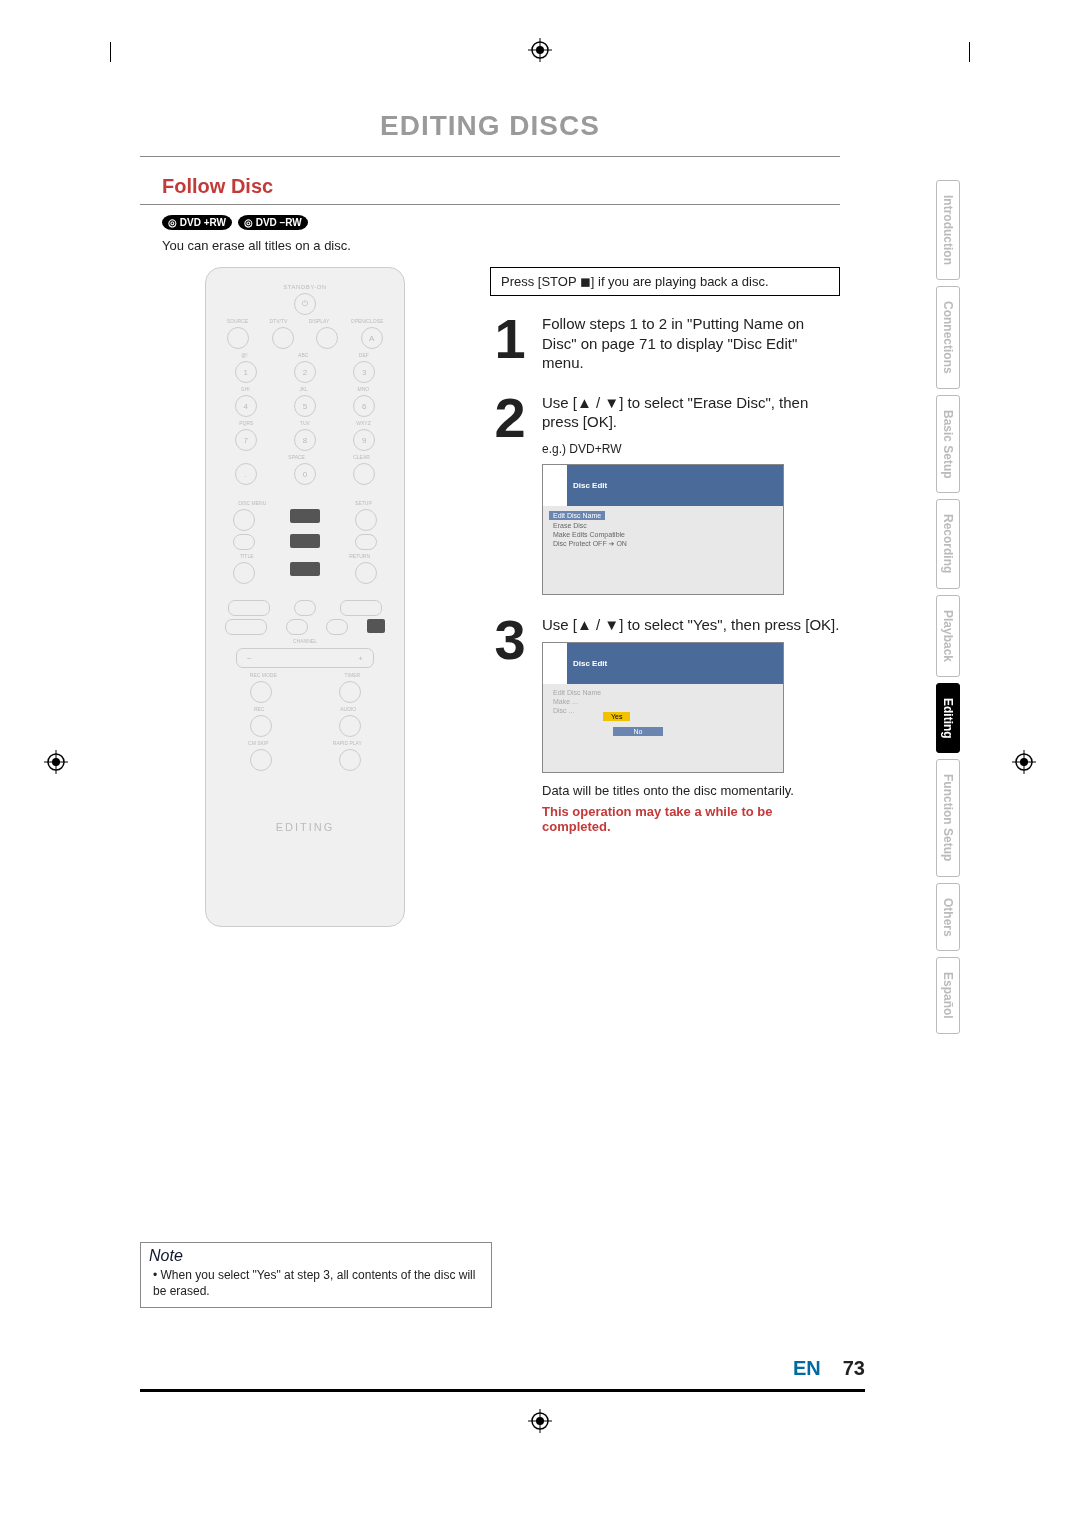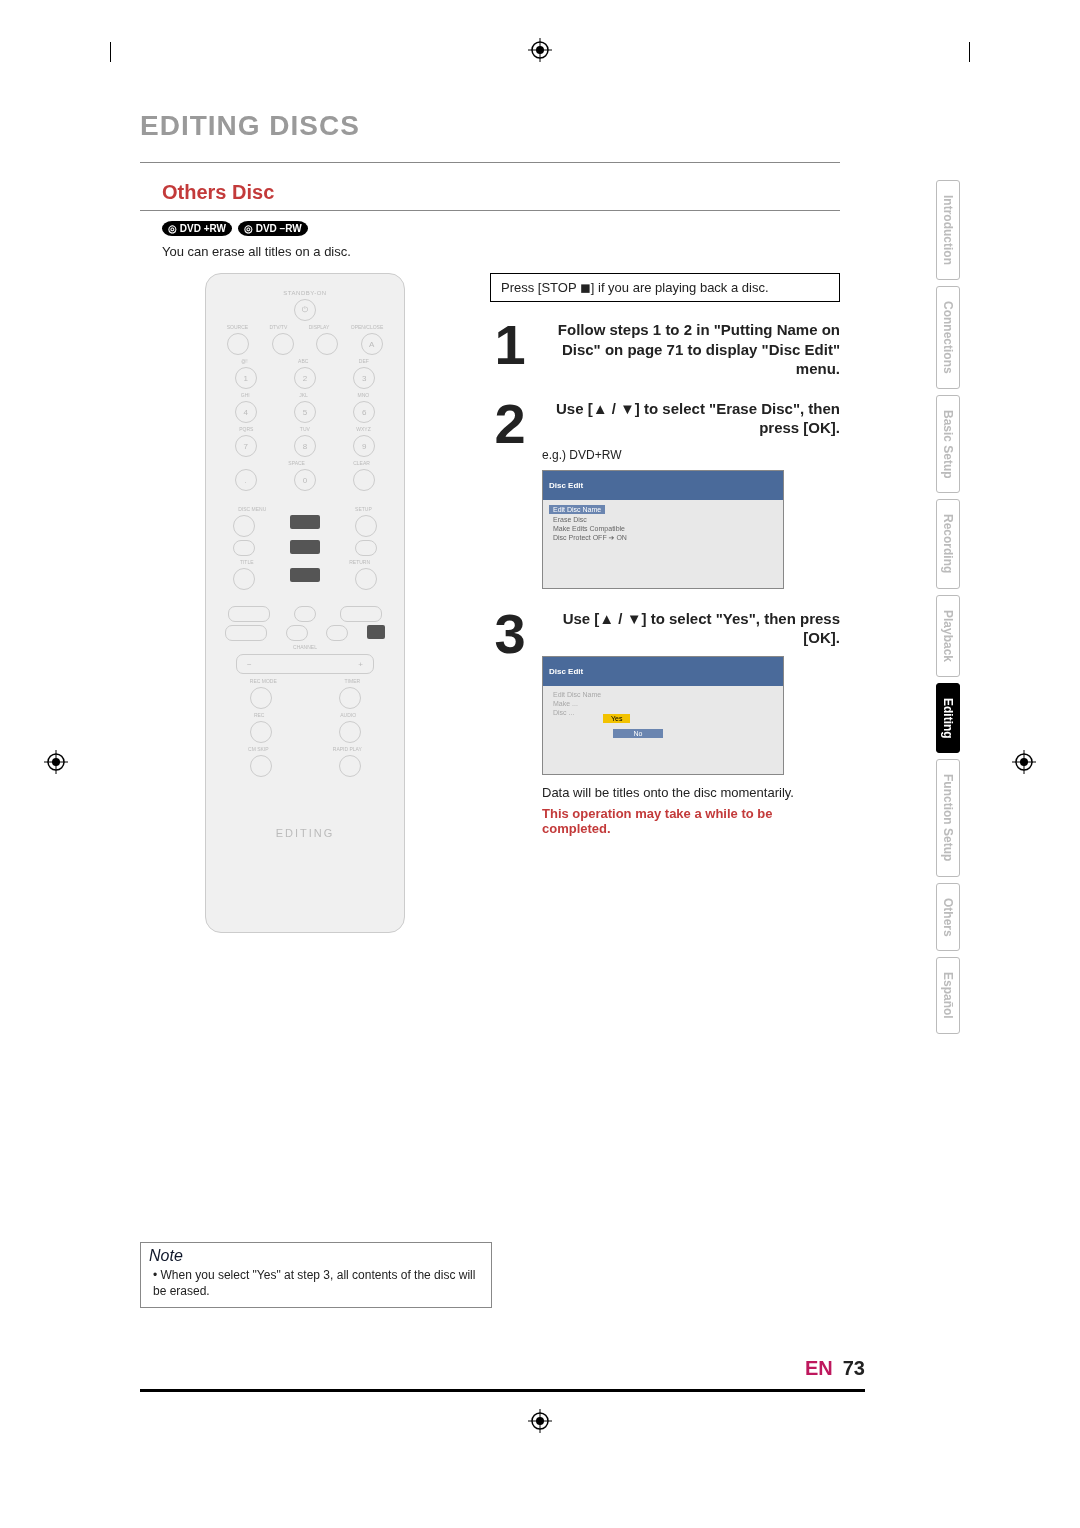--- a/index.html
+++ b/index.html
@@ -3,21 +3,21 @@
 <meta charset="utf-8">
 <style>
 body { margin:0; padding:0; background:#fff; font-family:Arial,Helvetica,sans-serif; color:#222; }
 .page { width:1080px; height:1528px; margin:0 auto; position:relative; background:#fff; }
 .crop-marks { position:absolute; top:42px; left:0; right:0; height:20px; }
 .crop-marks .left,.crop-marks .right{position:absolute;top:0;width:1px;height:20px;background:#000;}
 .crop-marks .left{left:110px}.crop-marks .right{right:110px}
 .registration { position:absolute; left:50%; transform:translateX(-50%); }
 .registration svg{display:block}
 .content { position:absolute; top:110px; left:140px; width:700px; }
-.title { color:#9a9a9a; font-size:28px; font-weight:bold; letter-spacing:1px; margin-bottom:20px;}
+.title { color:#9a9a9a; font-size:28px; font-weight:bold; letter-spacing:1px; text-align:center; margin-bottom:14px;}
 .title-rule { border-top:1px solid #888; margin-bottom:18px;}
 .section-heading { color:#c33a3a; font-size:20px; font-weight:bold; margin:4px 0 4px 22px;}
 .sub-rule { border-top:1px solid #888; margin:6px 0 10px 0;}
 .disc-badges { display:flex; gap:6px; margin-left:22px; margin-bottom:8px;}
 .badge { background:#000; color:#fff; font-size:10px; font-weight:bold; padding:2px 6px; border-radius:10px 10px 10px 10px / 50% 50% 50% 50%; display:flex; align-items:center; gap:3px;}
 .intro-line { font-size:13px; margin-left:22px;}
 .columns { display:flex; gap:20px; margin-top:14px;}
 .col-left { width:330px; display:flex; justify-content:center;}
 .col-right { flex:1; }
 .remote { width:200px; height:660px; background:#f0f0f0; border:1px solid #ccc; border-radius:16px; padding:16px 10px; box-sizing:border-box; font-size:7px; color:#bbb;}
@@ -30,37 +30,37 @@
 .remote .dark-rect{width:30px;height:14px;background:#555;border-radius:2px;}
 .remote .dark-sq{width:18px;height:14px;background:#555;border-radius:2px;}
 .remote .pill{width:40px;height:14px;border:1px solid #ccc;border-radius:7px;}
 .remote .channel{border:1px solid #ccc;border-radius:7px;height:18px;display:flex;align-items:center;justify-content:space-between;padding:0 10px;margin:4px 20px;font-size:8px;}
 .remote .brand{text-align:center;color:#bbb;font-size:11px;letter-spacing:2px;margin-top:50px;}
 .remote .lbl{font-size:5px;text-align:center;}
 .prestep-box { border:1px solid #000; padding:6px 10px; font-size:13px; margin-bottom:18px;}
 .step { display:flex; gap:12px; margin-bottom:20px;}
 .step-num { font-size:56px; font-weight:bold; line-height:0.9; width:40px; text-align:center;}
 .step-body { flex:1; font-size:15px;}
-.step-body .heading { font-weight:bold; line-height:1.3;text-align:right;}
+.step-body .heading { font-weight:normal; line-height:1.3;}
 .step-body .sub { font-size:12px; margin-top:10px;}
 .screen { width:240px; border:1px solid #888; margin-top:8px; font-size:8px;}
-.screen .s-title{background:#4a6a9a;color:#fff;padding:10px 6px;font-weight:bold;font-size:8px;}
+.screen .s-title{background:#4a6a9a;color:#fff;padding:16px 6px;font-weight:bold;font-size:8px;margin-left:24px;}
 .screen .s-body{background:#e8e8e8;min-height:80px;padding:4px 6px;position:relative;}
 .screen .item{color:#fff;background:#6a85b0;padding:1px 4px;margin:1px 0;display:inline-block;font-size:7px;}
 .screen .item-plain{color:#666;padding:1px 4px;margin:0;font-size:7px;display:block;}
 .screen .yes-no{position:absolute;top:28px;left:60px;font-size:7px;}
 .screen .yes{background:#f2c200;color:#000;padding:1px 8px;display:inline-block;}
 .screen .no{color:#fff;background:#6a85b0;padding:1px 10px;margin-top:6px;margin-left:10px;display:block;width:30px;text-align:center;}
 .after-note{font-size:13px;margin-top:10px;}
 .red-note{color:#c33a3a;font-weight:bold;font-size:13px;text-align:left;margin-top:6px;margin-left:0;}
 .note-box { position:absolute; left:140px; bottom:220px; width:350px; border:1px solid #888;}
 .note-box .note-title{font-style:italic;font-size:16px;padding:4px 8px 2px;color:#0f172a;}
 .note-box .note-body{font-size:12px;padding:0 12px 8px;line-height:1.35;}
 .page-footer { position:absolute; bottom:148px; right:215px; font-size:20px; font-weight:bold;}
-.page-footer .en{color:#be185d;margin-right:10px;}
+.page-footer .en{color:#0369a1;margin-right:22px;}
 .footer-rule{position:absolute;bottom:136px;left:140px;right:215px;border-top:3px solid #000;}
 .print-foot{position:absolute;bottom:100px;left:100px;right:100px;font-size:10px;color:#555;display:flex;justify-content:space-between;}
 .side-tabs{position:absolute;right:116px;top:180px;width:28px;}
 .side-tabs .tab{writing-mode:vertical-rl;font-size:12px;font-weight:bold;padding:14px 4px;margin-bottom:6px;border:1px solid #bbb;text-align:center;border-radius:3px;}
 .side-tabs .inactive{color:#bbb;}
 .side-tabs .active{background:#000;color:#fff;border-color:#000;}
 .side-reg-left{position:absolute;left:44px;top:50%;transform:translateY(-50%);}
 .side-reg-right{position:absolute;right:44px;top:50%;transform:translateY(-50%);}
 </style>
 </head>
@@ -105,21 +105,21 @@
     <div class="tab inactive">Playback</div>
     <div class="tab active">Editing</div>
     <div class="tab inactive">Function Setup</div>
     <div class="tab inactive">Others</div>
     <div class="tab inactive">Español</div>
   </div>
 
   <div class="content">
     <div class="title">EDITING DISCS</div>
     <div class="title-rule"></div>
-    <div class="section-heading">Others Disc</div>
+    <div class="section-heading">Follow Disc</div>
     <div class="sub-rule"></div>
 
     <div class="disc-badges">
       <div class="badge">
           <span>◎</span>
           <span>DVD +RW</span>
         </div>
       <div class="badge">
           <span>◎</span>
           <span>DVD –RW</span>

